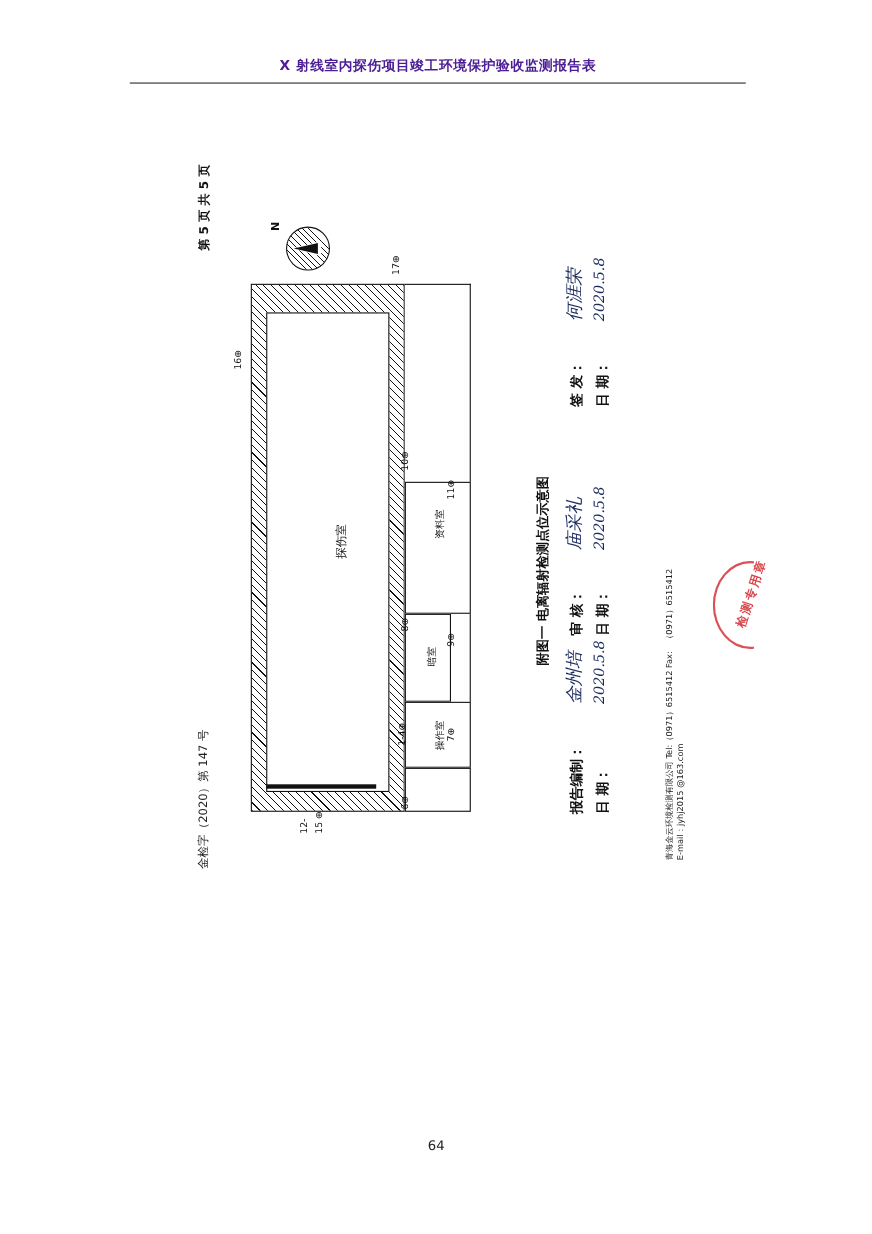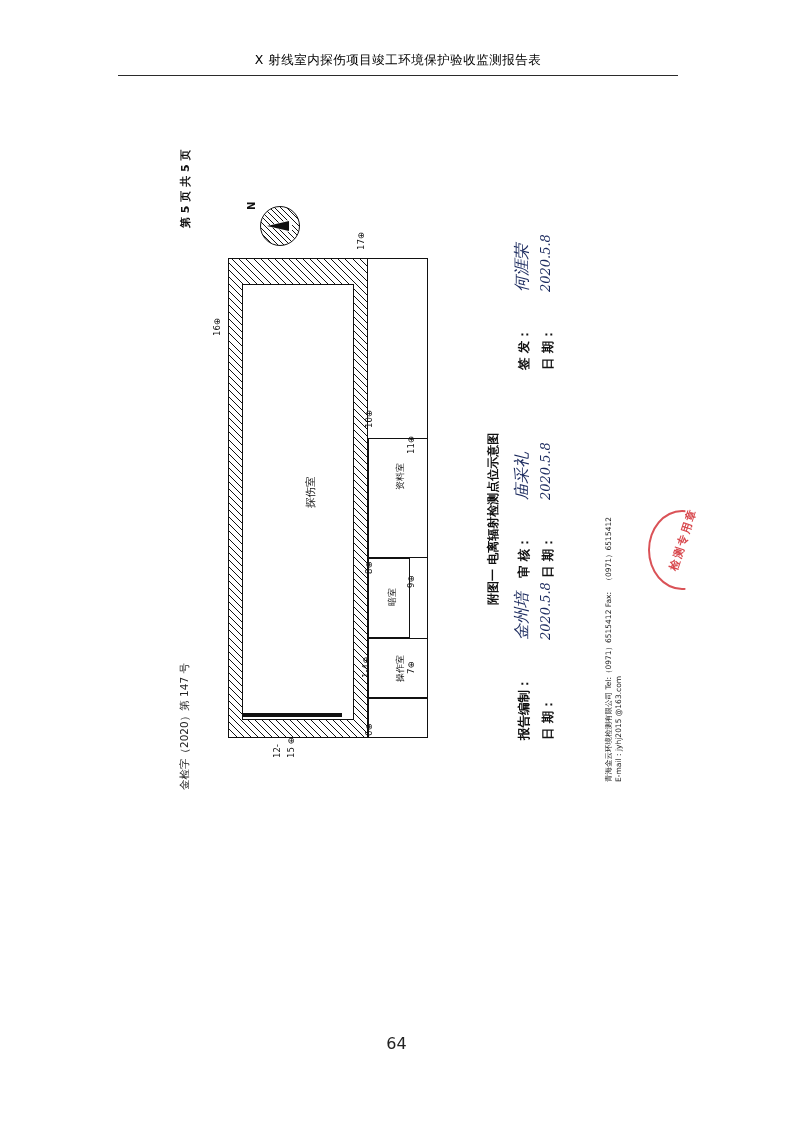--- a/index.html
+++ b/index.html
@@ -19,39 +19,39 @@
   
   .page-header {
     position: absolute;
     left: 118px;
     top: 52px;
     width: 560px;
     text-align: center;
   }
   .page-header .title {
     font-size: 12.5px;
-    font-weight: normal;
+    font-weight: bold;
     letter-spacing: 0.5px;
-    color: #000000;
+    color: #4c1d95;
     white-space: nowrap;
   }
   .page-header .rule {
     margin-top: 6px;
     border-bottom: 1.2px solid #2b2b2b;
     width: 100%;
   }
 
   
   .page-number {
     position: absolute;
     left: 0;
     top: 1034px;
     width: 793px;
     text-align: center;
-    font-size: 16px;
+    font-size: 12px;
     color: #222;
   }
 
   
   .rot-layer {
     position: absolute;
     left: 0;
     top: 0;
     width: 793px;
     height: 1122px;

